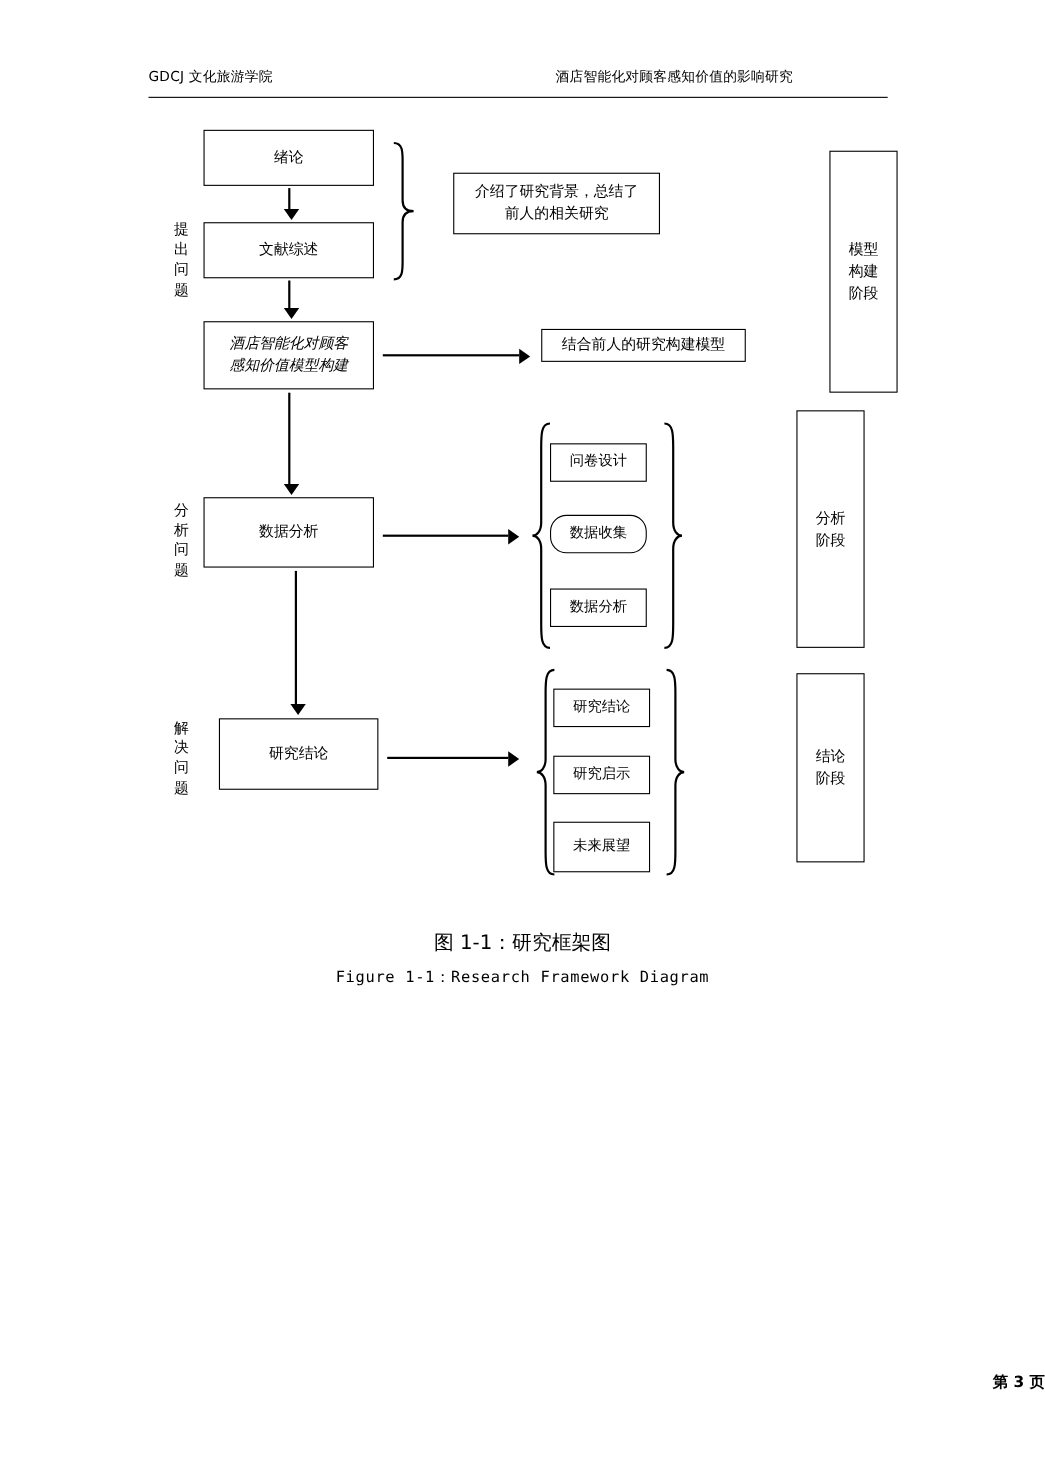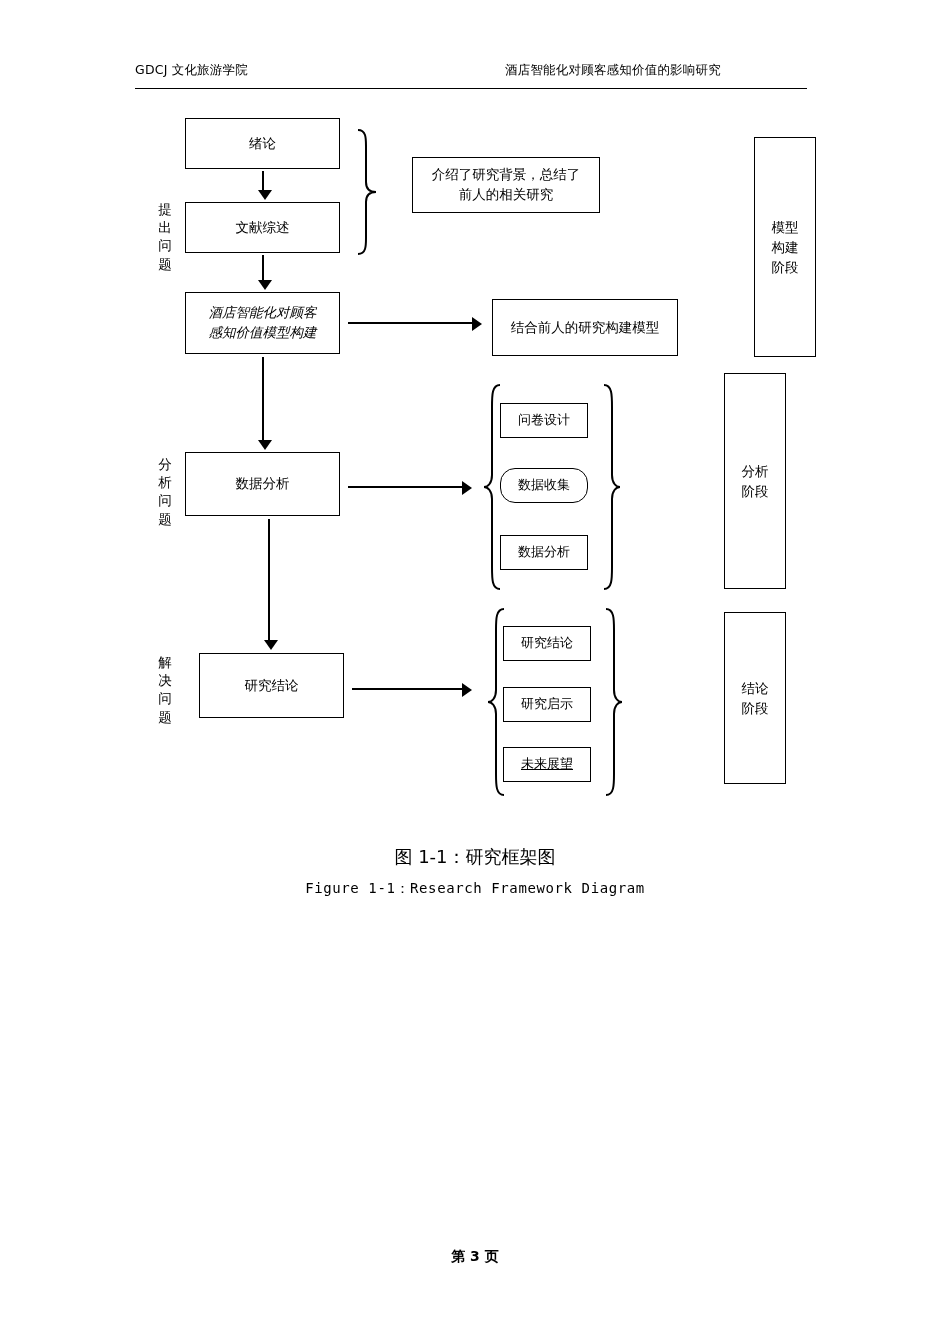--- a/index.html
+++ b/index.html
@@ -118,21 +118,21 @@
     position: absolute;
     left: 0; right: 0;
     text-align: center;
     font-size: 14px;
     font-family: "DejaVu Sans Mono", "Liberation Mono", monospace;
     letter-spacing: 0.6px;
   }
   .page-number {
     position: absolute;
     left: 0; right: 0;
-    text-align: center;
+    text-align: right;
     font-size: 14px;
     font-weight: bold;
   }
 </style>
 </head>
 <body>
 
 <div class="page">
 
   <div class="header">
@@ -167,21 +167,21 @@
 
   <div class="brace" style="left:352px; top:128px;">
     <svg width="28" height="128" viewBox="0 0 28 128">
       <path d="M6 2 C14 2 14 10 14 18 L14 54 C14 61 18 64 24 64 C18 64 14 67 14 74 L14 110 C14 118 14 126 6 126" fill="none" stroke="#000" stroke-width="2"></path>
     </svg>
   </div>
   <div class="box" style="left:384px; top:157px; width:188px; height:56px; white-space:pre-line;margin-left:28px;">介绍了研究背景，总结了
 前人的相关研究</div>
 
   <div class="arrow-h" style="left:348px; top:322px; width:124px;"></div>
-  <div class="box" style="left:492px; top:299px; width:186px; height:57px;">结合前人的研究构建模型</div>
+  <div class="box" style="left:492px; top:299px; width:186px; height:30px;">结合前人的研究构建模型</div>
 
   <div class="arrow-h" style="left:348px; top:486px; width:114px;"></div>
 
   <div class="brace" style="left:482px; top:383px;">
     <svg width="22" height="208" viewBox="0 0 22 208">
       <path d="M18 2 C10 2 10 12 10 24 L10 92 C10 100 6 104 2 104 C6 104 10 108 10 116 L10 184 C10 196 10 206 18 206" fill="none" stroke="#000" stroke-width="2"></path>
     </svg>
   </div>
   <div class="brace" style="left:600px; top:383px;">
     <svg width="22" height="208" viewBox="0 0 22 208">
@@ -201,21 +201,21 @@
     </svg>
   </div>
   <div class="brace" style="left:602px; top:607px;">
     <svg width="22" height="190" viewBox="0 0 22 190">
       <path d="M4 2 C12 2 12 12 12 23 L12 83 C12 91 16 95 20 95 C16 95 12 99 12 107 L12 167 C12 178 12 188 4 188" fill="none" stroke="#000" stroke-width="2"></path>
     </svg>
   </div>
 
   <div class="box small" style="left:503px; top:626px; width:88px; height:35px;">研究结论</div>
   <div class="box small" style="left:503px; top:687px; width:88px; height:35px;">研究启示</div>
-  <div class="box small" style="left:503px; top:747px; width:88px; height:35px;text-decoration:underline;">未来展望</div>
+  <div class="box small" style="left:503px; top:747px; width:88px; height:46px;">未来展望</div>
 
   <div class="box" style="left:724px; top:137px; width:62px; height:220px; white-space:pre-line; line-height:1.5;margin-left:30px;">模型
 构建
 阶段</div>
   <div class="box" style="left:724px; top:373px; width:62px; height:216px; white-space:pre-line; line-height:1.5;">分析
 阶段</div>
   <div class="box" style="left:724px; top:612px; width:62px; height:172px; white-space:pre-line; line-height:1.5;">结论
 阶段</div>
 
   <div class="caption-cn" style="top:845px;">图 1-1：研究框架图</div>

